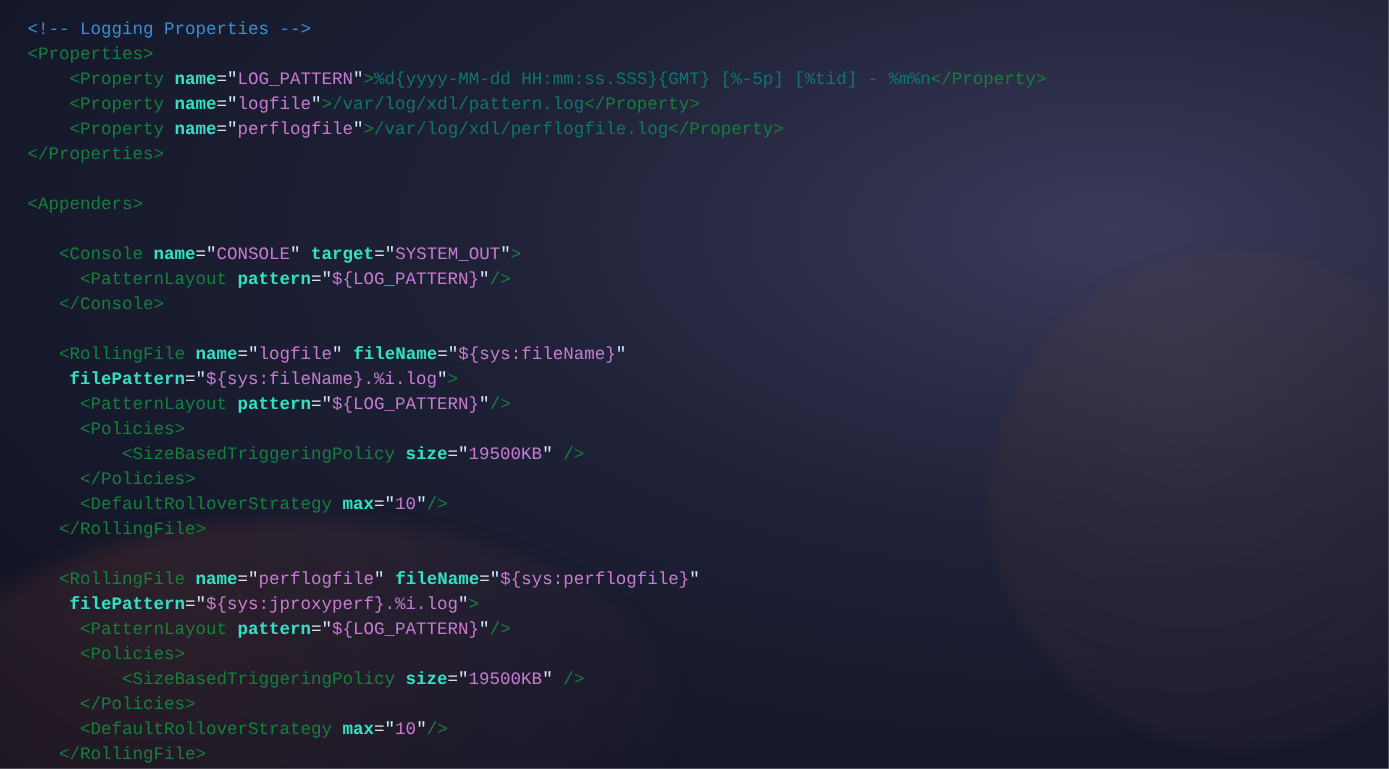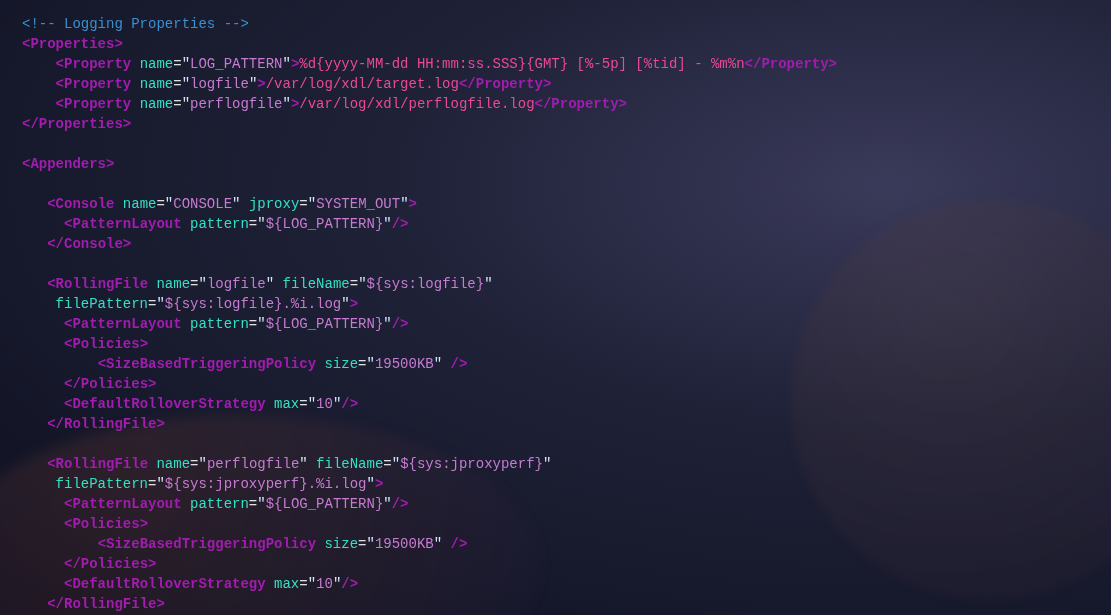--- a/index.html
+++ b/index.html
@@ -41,55 +41,55 @@
     margin: 0;
     padding: 14px 22px;
     font-family: "Consolas", "Menlo", "Courier New", monospace;
     font-size: 14px;
     line-height: 20px;
     white-space: pre;
     color: #d4d4d4;
   }
 
   .cmt   { color: #3b8fcf; font-family: Liberation Mono, monospace; }     
-  .tag   { color: #a21caf; font-weight: bold; } 
-  .attr  { color: #34e0c3; font-weight: normal; } 
+  .tag   { color: #15803d; font-weight: normal; } 
+  .attr  { color: #34e0c3; font-weight: bold; } 
   .eq    { color: #e0e0e0; }    
   .val   { color: #c77bd1; }    
   .q     { color: #cfe8ff; }    
-  .txt   { color: #ec4899; }    
+  .txt   { color: #0f766e; }    
 </style>
 </head>
 <body>
 
 <div class="hill1"></div>
 <div class="hill2"></div>
 
 <pre class="code"><span class="cmt">&lt;!-- Logging Properties --&gt;</span>
 <span class="tag">&lt;Properties&gt;</span>
     <span class="tag">&lt;Property</span> <span class="attr">name</span><span class="eq">=</span><span class="q">"</span><span class="val">LOG_PATTERN</span><span class="q">"</span><span class="tag">&gt;</span><span class="txt">%d{yyyy-MM-dd HH:mm:ss.SSS}{GMT} [%-5p] [%tid] - %m%n</span><span class="tag">&lt;/Property&gt;</span>
-    <span class="tag">&lt;Property</span> <span class="attr">name</span><span class="eq">=</span><span class="q">"</span><span class="val">logfile</span><span class="q">"</span><span class="tag">&gt;</span><span class="txt">/var/log/xdl/target.log</span><span class="tag">&lt;/Property&gt;</span>
+    <span class="tag">&lt;Property</span> <span class="attr">name</span><span class="eq">=</span><span class="q">"</span><span class="val">logfile</span><span class="q">"</span><span class="tag">&gt;</span><span class="txt">/var/log/xdl/pattern.log</span><span class="tag">&lt;/Property&gt;</span>
     <span class="tag">&lt;Property</span> <span class="attr">name</span><span class="eq">=</span><span class="q">"</span><span class="val">perflogfile</span><span class="q">"</span><span class="tag">&gt;</span><span class="txt">/var/log/xdl/perflogfile.log</span><span class="tag">&lt;/Property&gt;</span>
 <span class="tag">&lt;/Properties&gt;</span>
 
 <span class="tag">&lt;Appenders&gt;</span>
 
-   <span class="tag">&lt;Console</span> <span class="attr">name</span><span class="eq">=</span><span class="q">"</span><span class="val">CONSOLE</span><span class="q">"</span> <span class="attr">jproxy</span><span class="eq">=</span><span class="q">"</span><span class="val">SYSTEM_OUT</span><span class="q">"</span><span class="tag">&gt;</span>
+   <span class="tag">&lt;Console</span> <span class="attr">name</span><span class="eq">=</span><span class="q">"</span><span class="val">CONSOLE</span><span class="q">"</span> <span class="attr">target</span><span class="eq">=</span><span class="q">"</span><span class="val">SYSTEM_OUT</span><span class="q">"</span><span class="tag">&gt;</span>
      <span class="tag">&lt;PatternLayout</span> <span class="attr">pattern</span><span class="eq">=</span><span class="q">"</span><span class="val">${LOG_PATTERN}</span><span class="q">"</span><span class="tag">/&gt;</span>
    <span class="tag">&lt;/Console&gt;</span>
 
-   <span class="tag">&lt;RollingFile</span> <span class="attr">name</span><span class="eq">=</span><span class="q">"</span><span class="val">logfile</span><span class="q">"</span> <span class="attr">fileName</span><span class="eq">=</span><span class="q">"</span><span class="val">${sys:logfile}</span><span class="q">"</span>
-    <span class="attr">filePattern</span><span class="eq">=</span><span class="q">"</span><span class="val">${sys:logfile}.%i.log</span><span class="q">"</span><span class="tag">&gt;</span>
+   <span class="tag">&lt;RollingFile</span> <span class="attr">name</span><span class="eq">=</span><span class="q">"</span><span class="val">logfile</span><span class="q">"</span> <span class="attr">fileName</span><span class="eq">=</span><span class="q">"</span><span class="val">${sys:fileName}</span><span class="q">"</span>
+    <span class="attr">filePattern</span><span class="eq">=</span><span class="q">"</span><span class="val">${sys:fileName}.%i.log</span><span class="q">"</span><span class="tag">&gt;</span>
      <span class="tag">&lt;PatternLayout</span> <span class="attr">pattern</span><span class="eq">=</span><span class="q">"</span><span class="val">${LOG_PATTERN}</span><span class="q">"</span><span class="tag">/&gt;</span>
      <span class="tag">&lt;Policies&gt;</span>
          <span class="tag">&lt;SizeBasedTriggeringPolicy</span> <span class="attr">size</span><span class="eq">=</span><span class="q">"</span><span class="val">19500KB</span><span class="q">"</span><span class="tag"> /&gt;</span>
      <span class="tag">&lt;/Policies&gt;</span>
      <span class="tag">&lt;DefaultRolloverStrategy</span> <span class="attr">max</span><span class="eq">=</span><span class="q">"</span><span class="val">10</span><span class="q">"</span><span class="tag">/&gt;</span>
    <span class="tag">&lt;/RollingFile&gt;</span>
 
-   <span class="tag">&lt;RollingFile</span> <span class="attr">name</span><span class="eq">=</span><span class="q">"</span><span class="val">perflogfile</span><span class="q">"</span> <span class="attr">fileName</span><span class="eq">=</span><span class="q">"</span><span class="val">${sys:jproxyperf}</span><span class="q">"</span>
+   <span class="tag">&lt;RollingFile</span> <span class="attr">name</span><span class="eq">=</span><span class="q">"</span><span class="val">perflogfile</span><span class="q">"</span> <span class="attr">fileName</span><span class="eq">=</span><span class="q">"</span><span class="val">${sys:perflogfile}</span><span class="q">"</span>
     <span class="attr">filePattern</span><span class="eq">=</span><span class="q">"</span><span class="val">${sys:jproxyperf}.%i.log</span><span class="q">"</span><span class="tag">&gt;</span>
      <span class="tag">&lt;PatternLayout</span> <span class="attr">pattern</span><span class="eq">=</span><span class="q">"</span><span class="val">${LOG_PATTERN}</span><span class="q">"</span><span class="tag">/&gt;</span>
      <span class="tag">&lt;Policies&gt;</span>
          <span class="tag">&lt;SizeBasedTriggeringPolicy</span> <span class="attr">size</span><span class="eq">=</span><span class="q">"</span><span class="val">19500KB</span><span class="q">"</span><span class="tag"> /&gt;</span>
      <span class="tag">&lt;/Policies&gt;</span>
      <span class="tag">&lt;DefaultRolloverStrategy</span> <span class="attr">max</span><span class="eq">=</span><span class="q">"</span><span class="val">10</span><span class="q">"</span><span class="tag">/&gt;</span>
    <span class="tag">&lt;/RollingFile&gt;</span></pre>
 
 </body></html>

